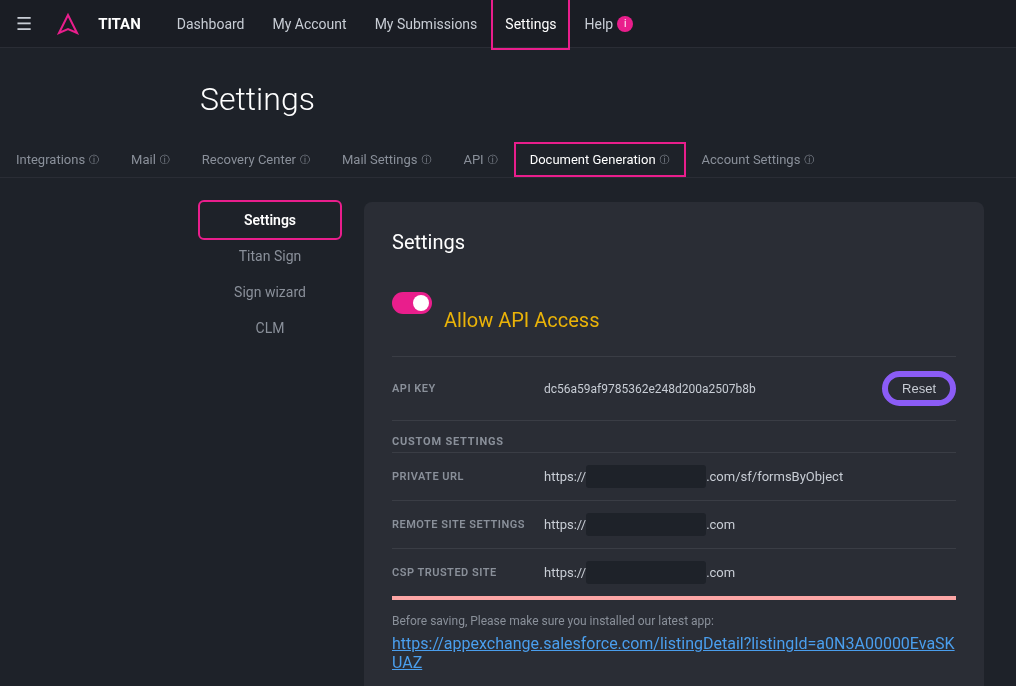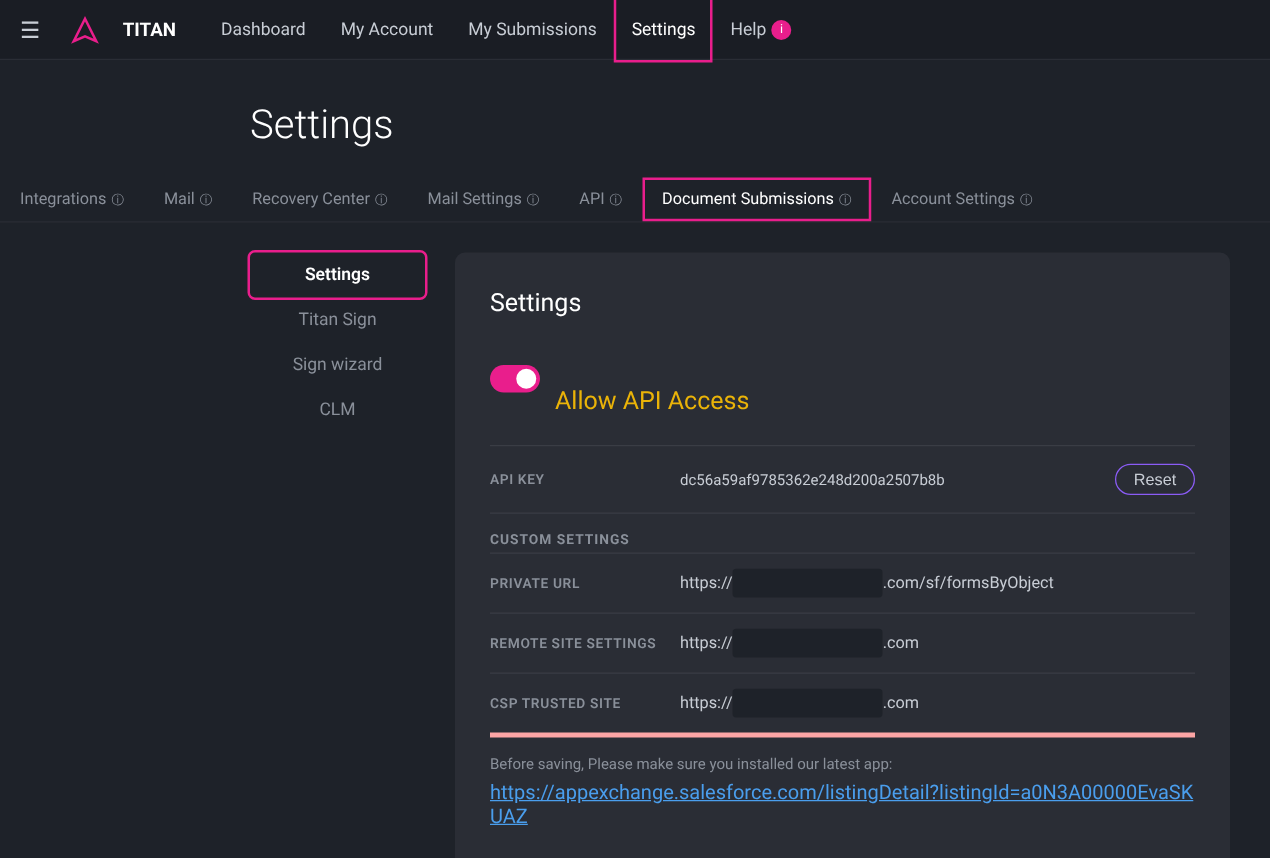--- a/index.html
+++ b/index.html
@@ -205,21 +205,21 @@
       width: 140px;
       flex-shrink: 0;
     }
     .api-key-value {
       font-size: 12px;
       color: #c8cdd5;
       flex: 1;
     }
     .reset-btn {
       background: transparent;
-      border: 1px solid #8b5cf6;
+      border: 6px solid #8b5cf6;
       color: #c8cdd5;
       padding: 4px 14px;
       border-radius: 20px;
       font-size: 13px;
       cursor: pointer;
     }
 
     
     .section-label {
       font-size: 11px;
@@ -347,21 +347,21 @@
   </div>
   <div class="secondary-nav-item">
     <span>Mail Settings</span>
     <span class="nav-info">ⓘ</span>
   </div>
   <div class="secondary-nav-item">
     <span>API</span>
     <span class="nav-info">ⓘ</span>
   </div>
   <div class="secondary-nav-item active">
-    <span>Document Submissions</span>
+    <span>Document Generation</span>
     <span class="nav-info">ⓘ</span>
   </div>
   <div class="secondary-nav-item">
     <span>Account Settings</span>
     <span class="nav-info">ⓘ</span>
   </div>
 </div>
 
 <div class="main-content">
 

